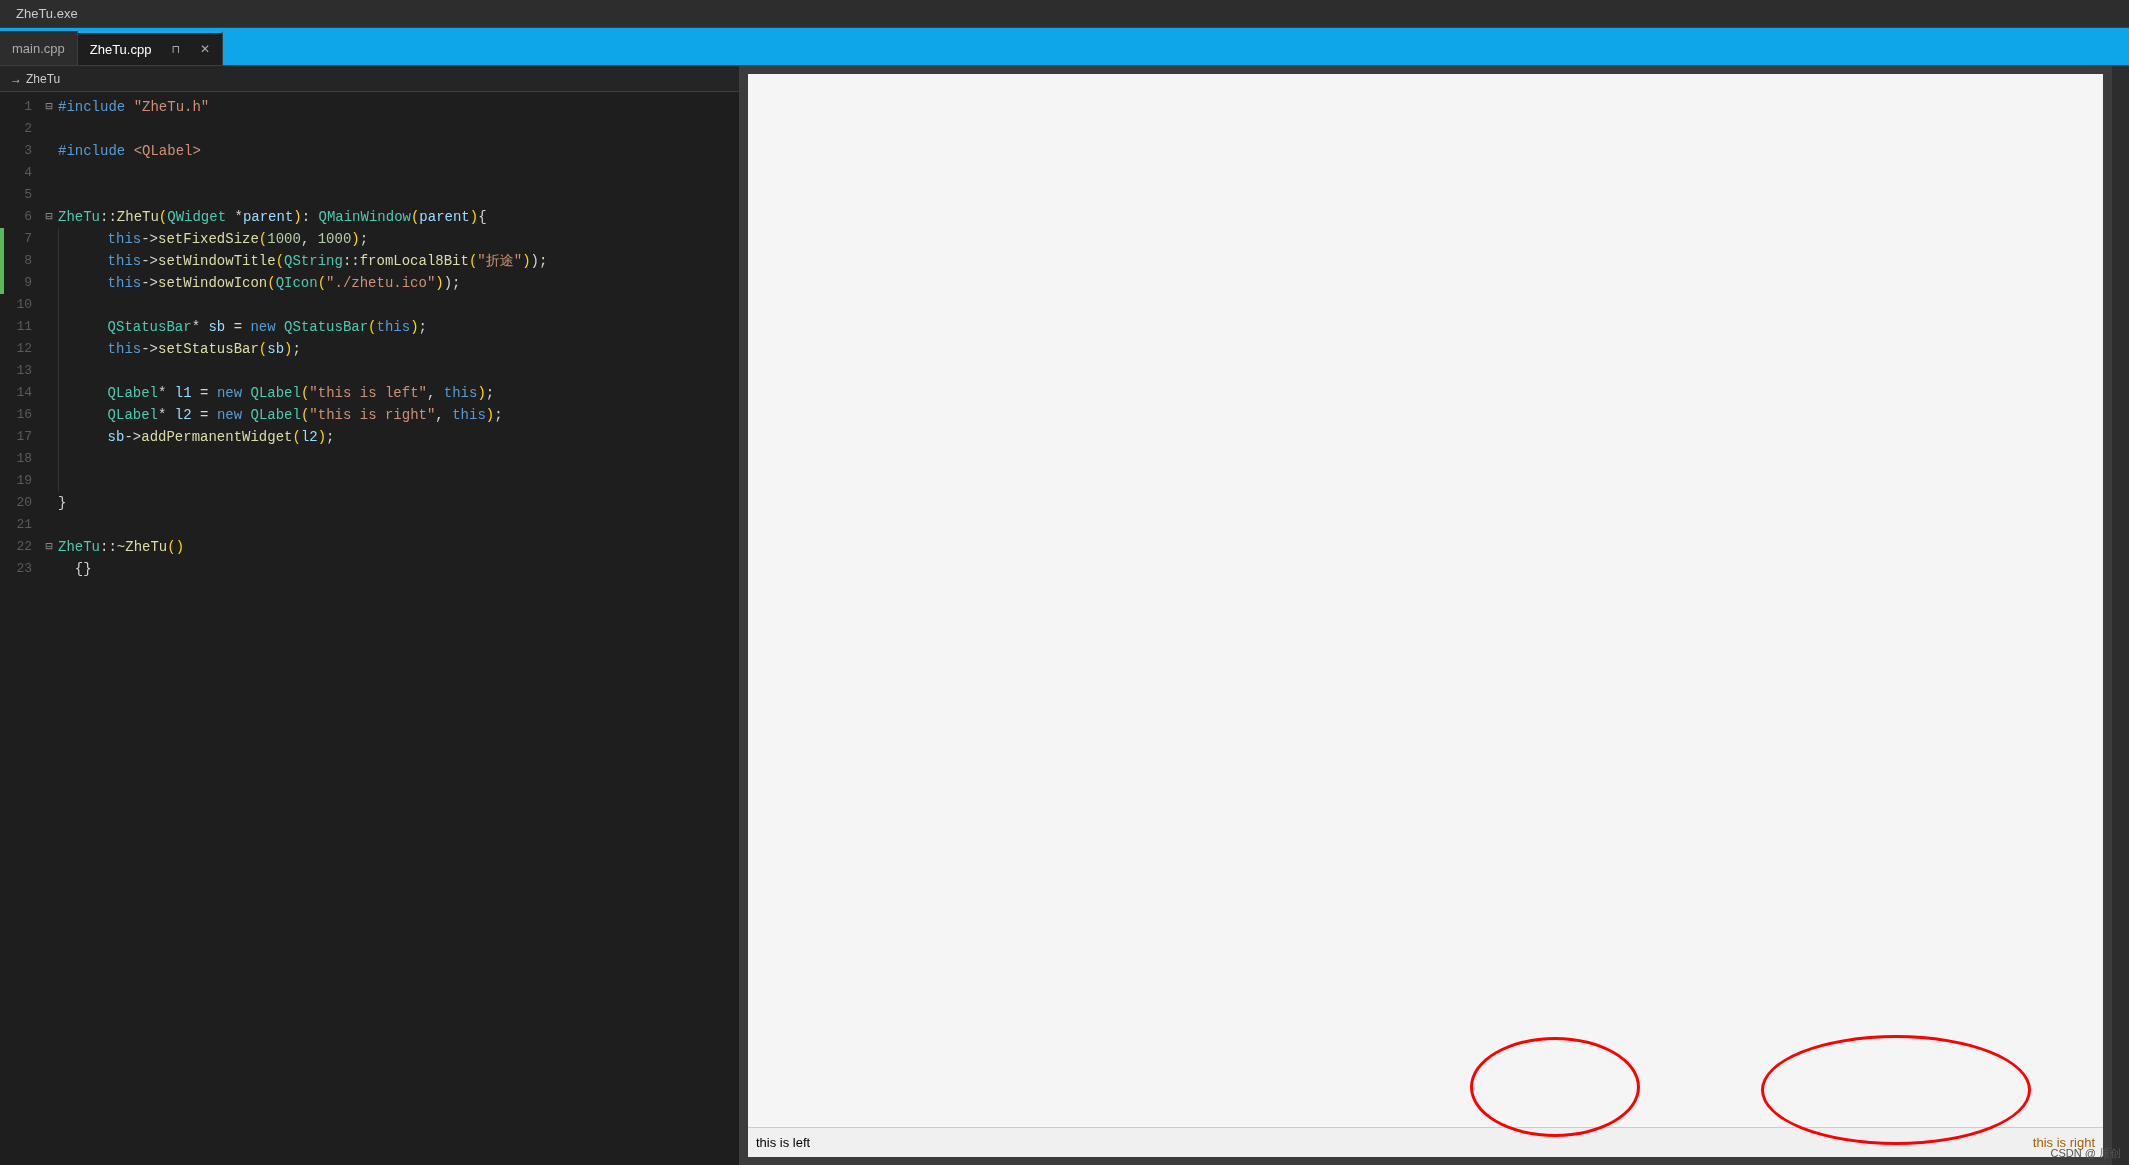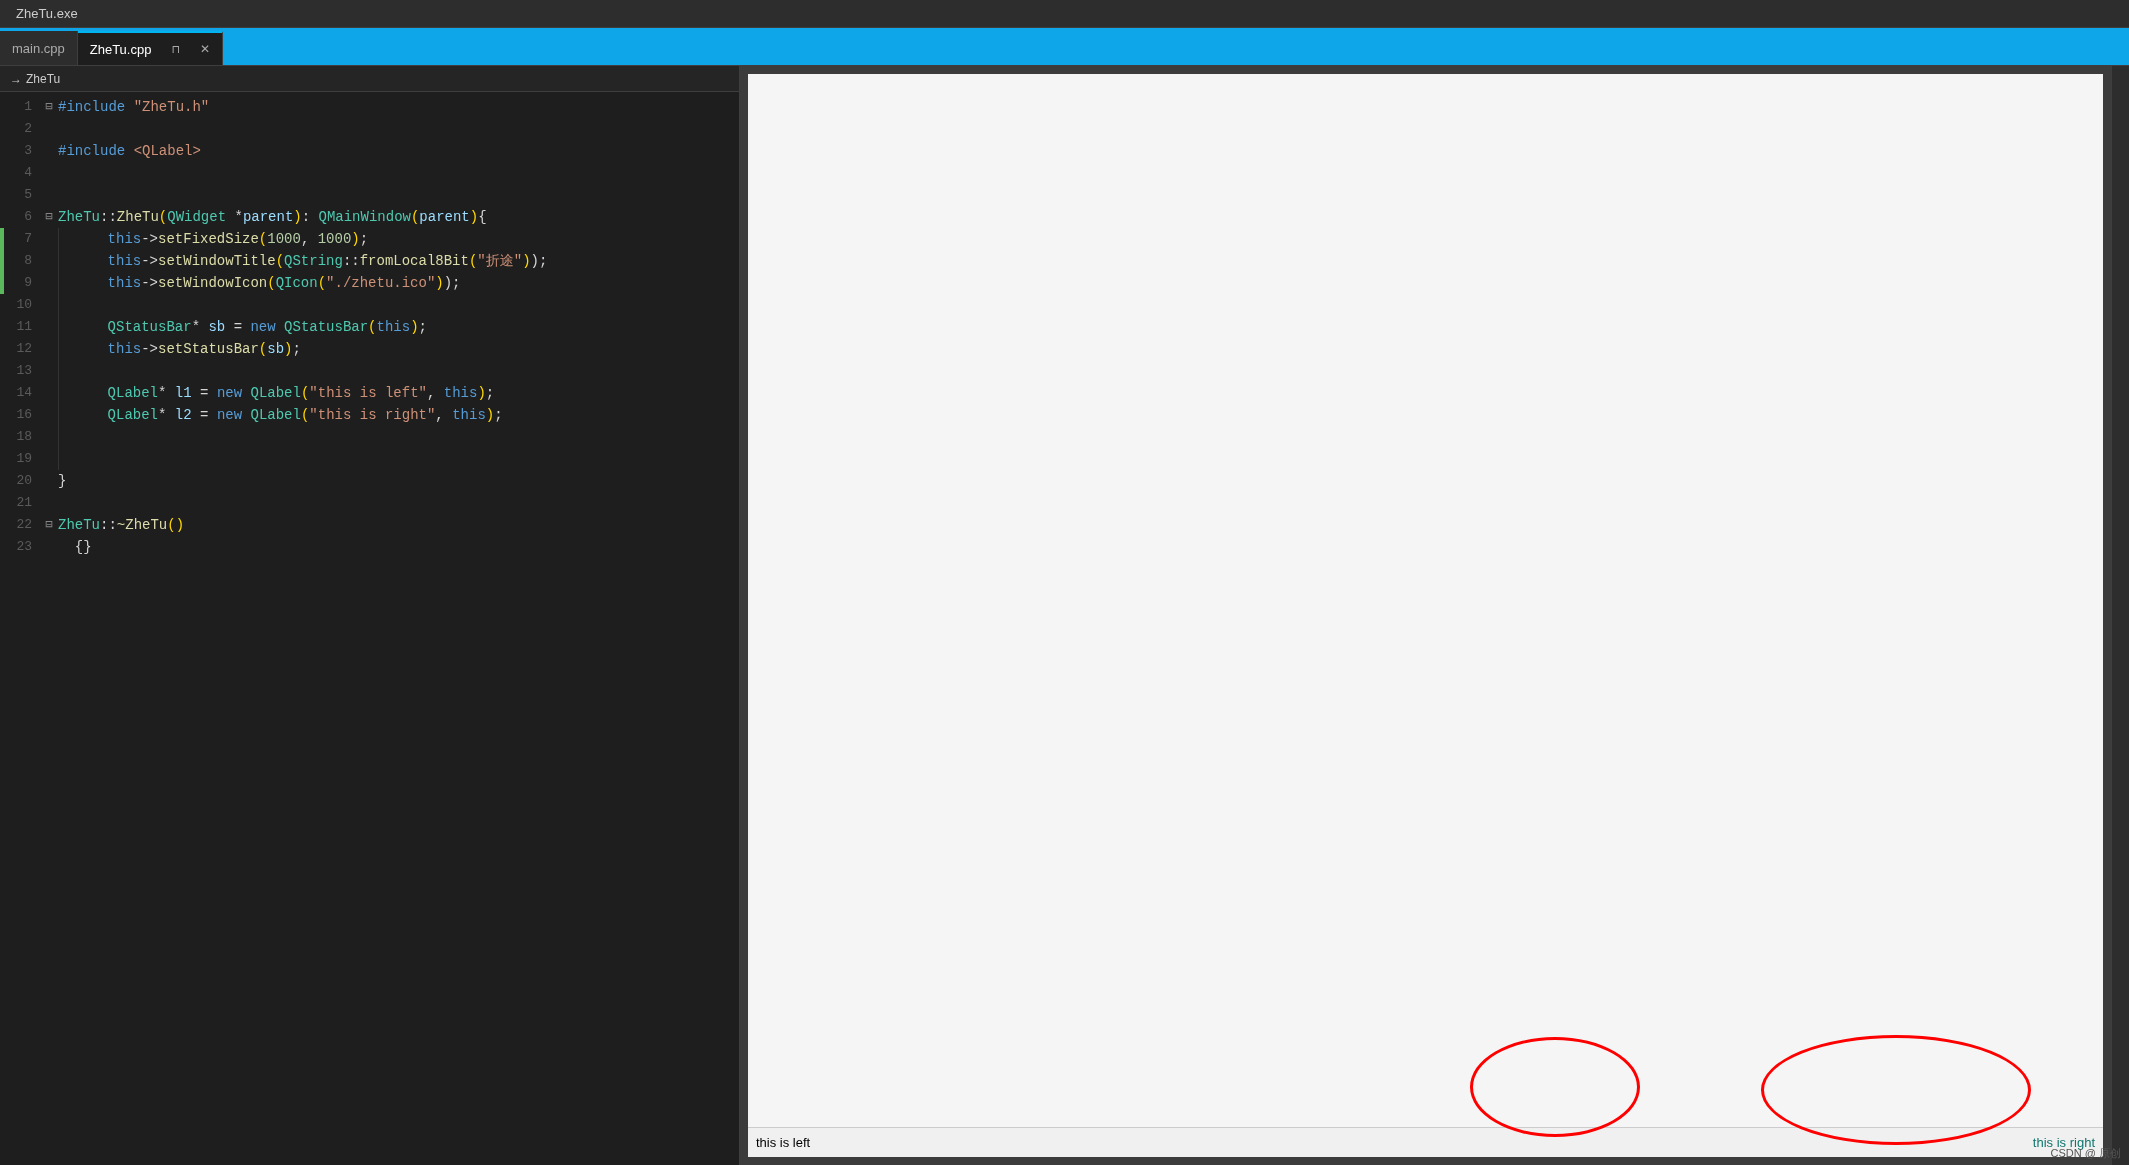--- a/index.html
+++ b/index.html
@@ -208,21 +208,21 @@
 
     .status-left {
       color: #000;
       font-size: 13px;
       font-family: Arial, sans-serif;
     }
 
     .status-right {
       position: absolute;
       right: 8px;
-      color: #0f766e;
+      color: #a16207;
       font-size: 13px;
       font-family: Arial, sans-serif;
     }
 
     
     .oval-left {
       position: absolute;
       width: 170px;
       height: 100px;
       border: 3px solid red;
@@ -377,20 +377,25 @@
         <span class="code-content"><span class="indent-guide"></span>    <span class="type">QLabel</span><span class="plain">* </span><span class="var">l1</span><span class="plain"> = </span><span class="kw">new</span><span class="plain"> </span><span class="type">QLabel</span><span class="paren">(</span><span class="str">"this is left"</span><span class="plain">, </span><span class="this-kw">this</span><span class="paren">)</span><span class="plain">;</span></span>
       </div>
 
 
       <div class="code-line">
         <span class="line-gutter">16</span>
         <span class="fold-indicator"> </span>
         <span class="code-content"><span class="indent-guide"></span>    <span class="type">QLabel</span><span class="plain">* </span><span class="var">l2</span><span class="plain"> = </span><span class="kw">new</span><span class="plain"> </span><span class="type">QLabel</span><span class="paren">(</span><span class="str">"this is right"</span><span class="plain">, </span><span class="this-kw">this</span><span class="paren">)</span><span class="plain">;</span></span>
       </div>
 
+      <div class="code-line">
+        <span class="line-gutter">17</span>
+        <span class="fold-indicator"> </span>
+        <span class="code-content"><span class="indent-guide"></span>    <span class="var">sb</span><span class="arrow">-&gt;</span><span class="fn">addPermanentWidget</span><span class="paren">(</span><span class="var">l2</span><span class="paren">)</span><span class="plain">;</span></span>
+      </div>
 
       <div class="code-line">
         <span class="line-gutter">18</span>
         <span class="fold-indicator"> </span>
         <span class="code-content"><span class="indent-guide"></span> </span>
       </div>
       <div class="code-line">
         <span class="line-gutter">19</span>
         <span class="fold-indicator"> </span>
         <span class="code-content"><span class="indent-guide"></span> </span>

